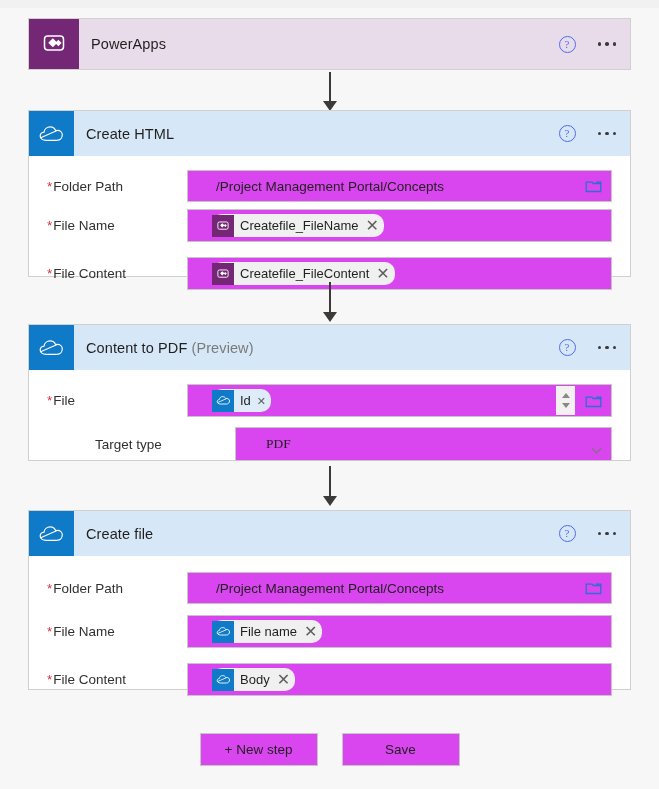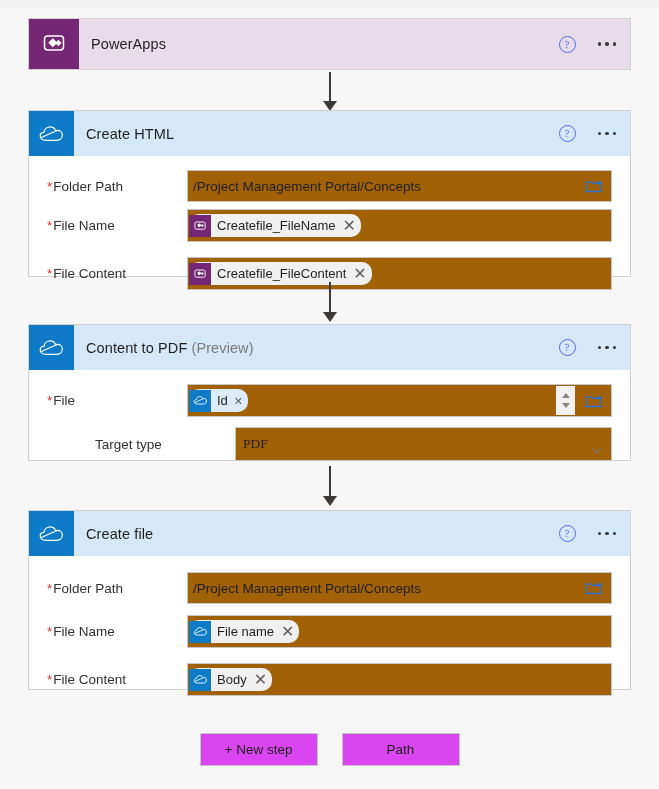--- a/index.html
+++ b/index.html
@@ -121,26 +121,26 @@
     white-space: nowrap;
   }
   .req {
     color: #d13438;
     margin-right: 1px;
   }
   .field {
     flex: 1;
     height: 32px;
     border: 1px solid #c8c6c4;
-    background: #a16207;
+    background: #d946ef;
     box-sizing: border-box;
     display: flex;
     align-items: center;
     position: relative;
-    padding: 0 1px;
+    padding: 0 24px;
   }
   .field.tall { height: 33px; }
   .field-text {
     font-size: 13.5px;
     color: #201f1e;
     padding-left: 4px;
   }
   .field-text.dropdown-val { padding-left: 6px; font-family: Liberation Serif, serif; }
 
   
@@ -485,16 +485,16 @@
             <span class="chip-x">✕</span>
           </span>
         </div>
       </div>
 
     </div>
   </div>
 
   <div class="btn-bar">
     <div class="btn">+ New step</div>
-    <div class="btn">Path</div>
+    <div class="btn">Save</div>
   </div>
 
 </div>
 
 </body></html>

